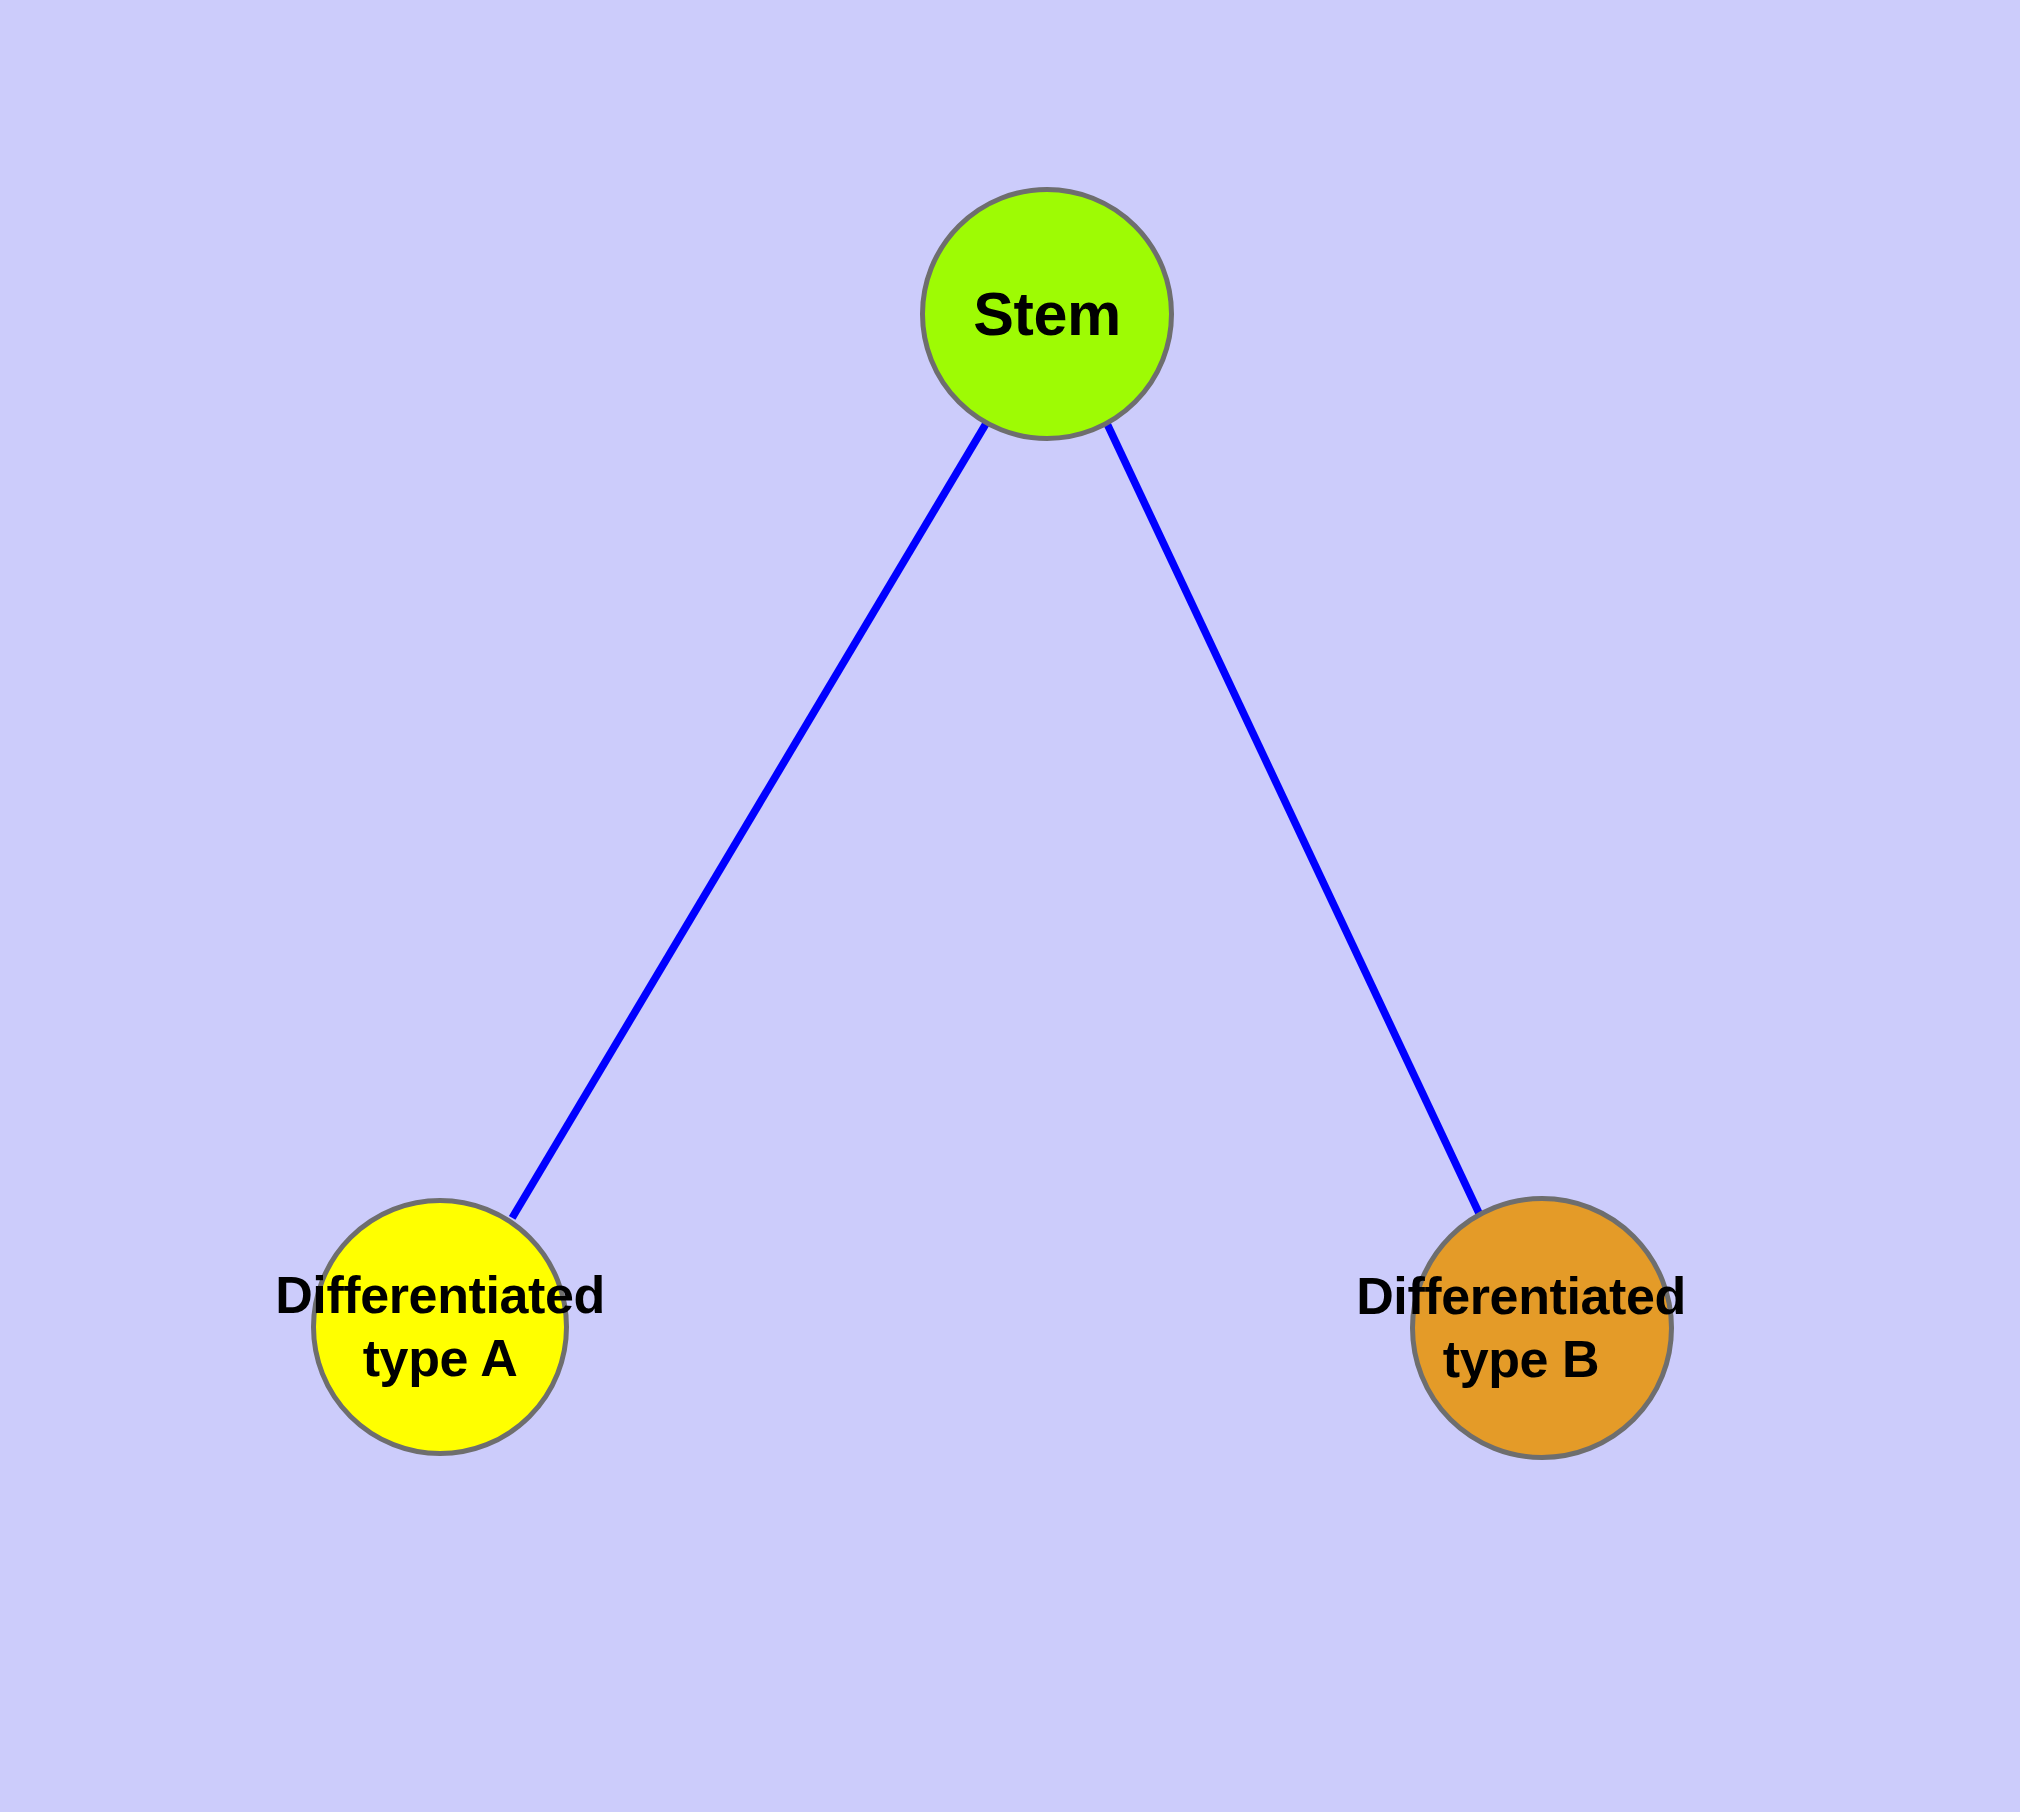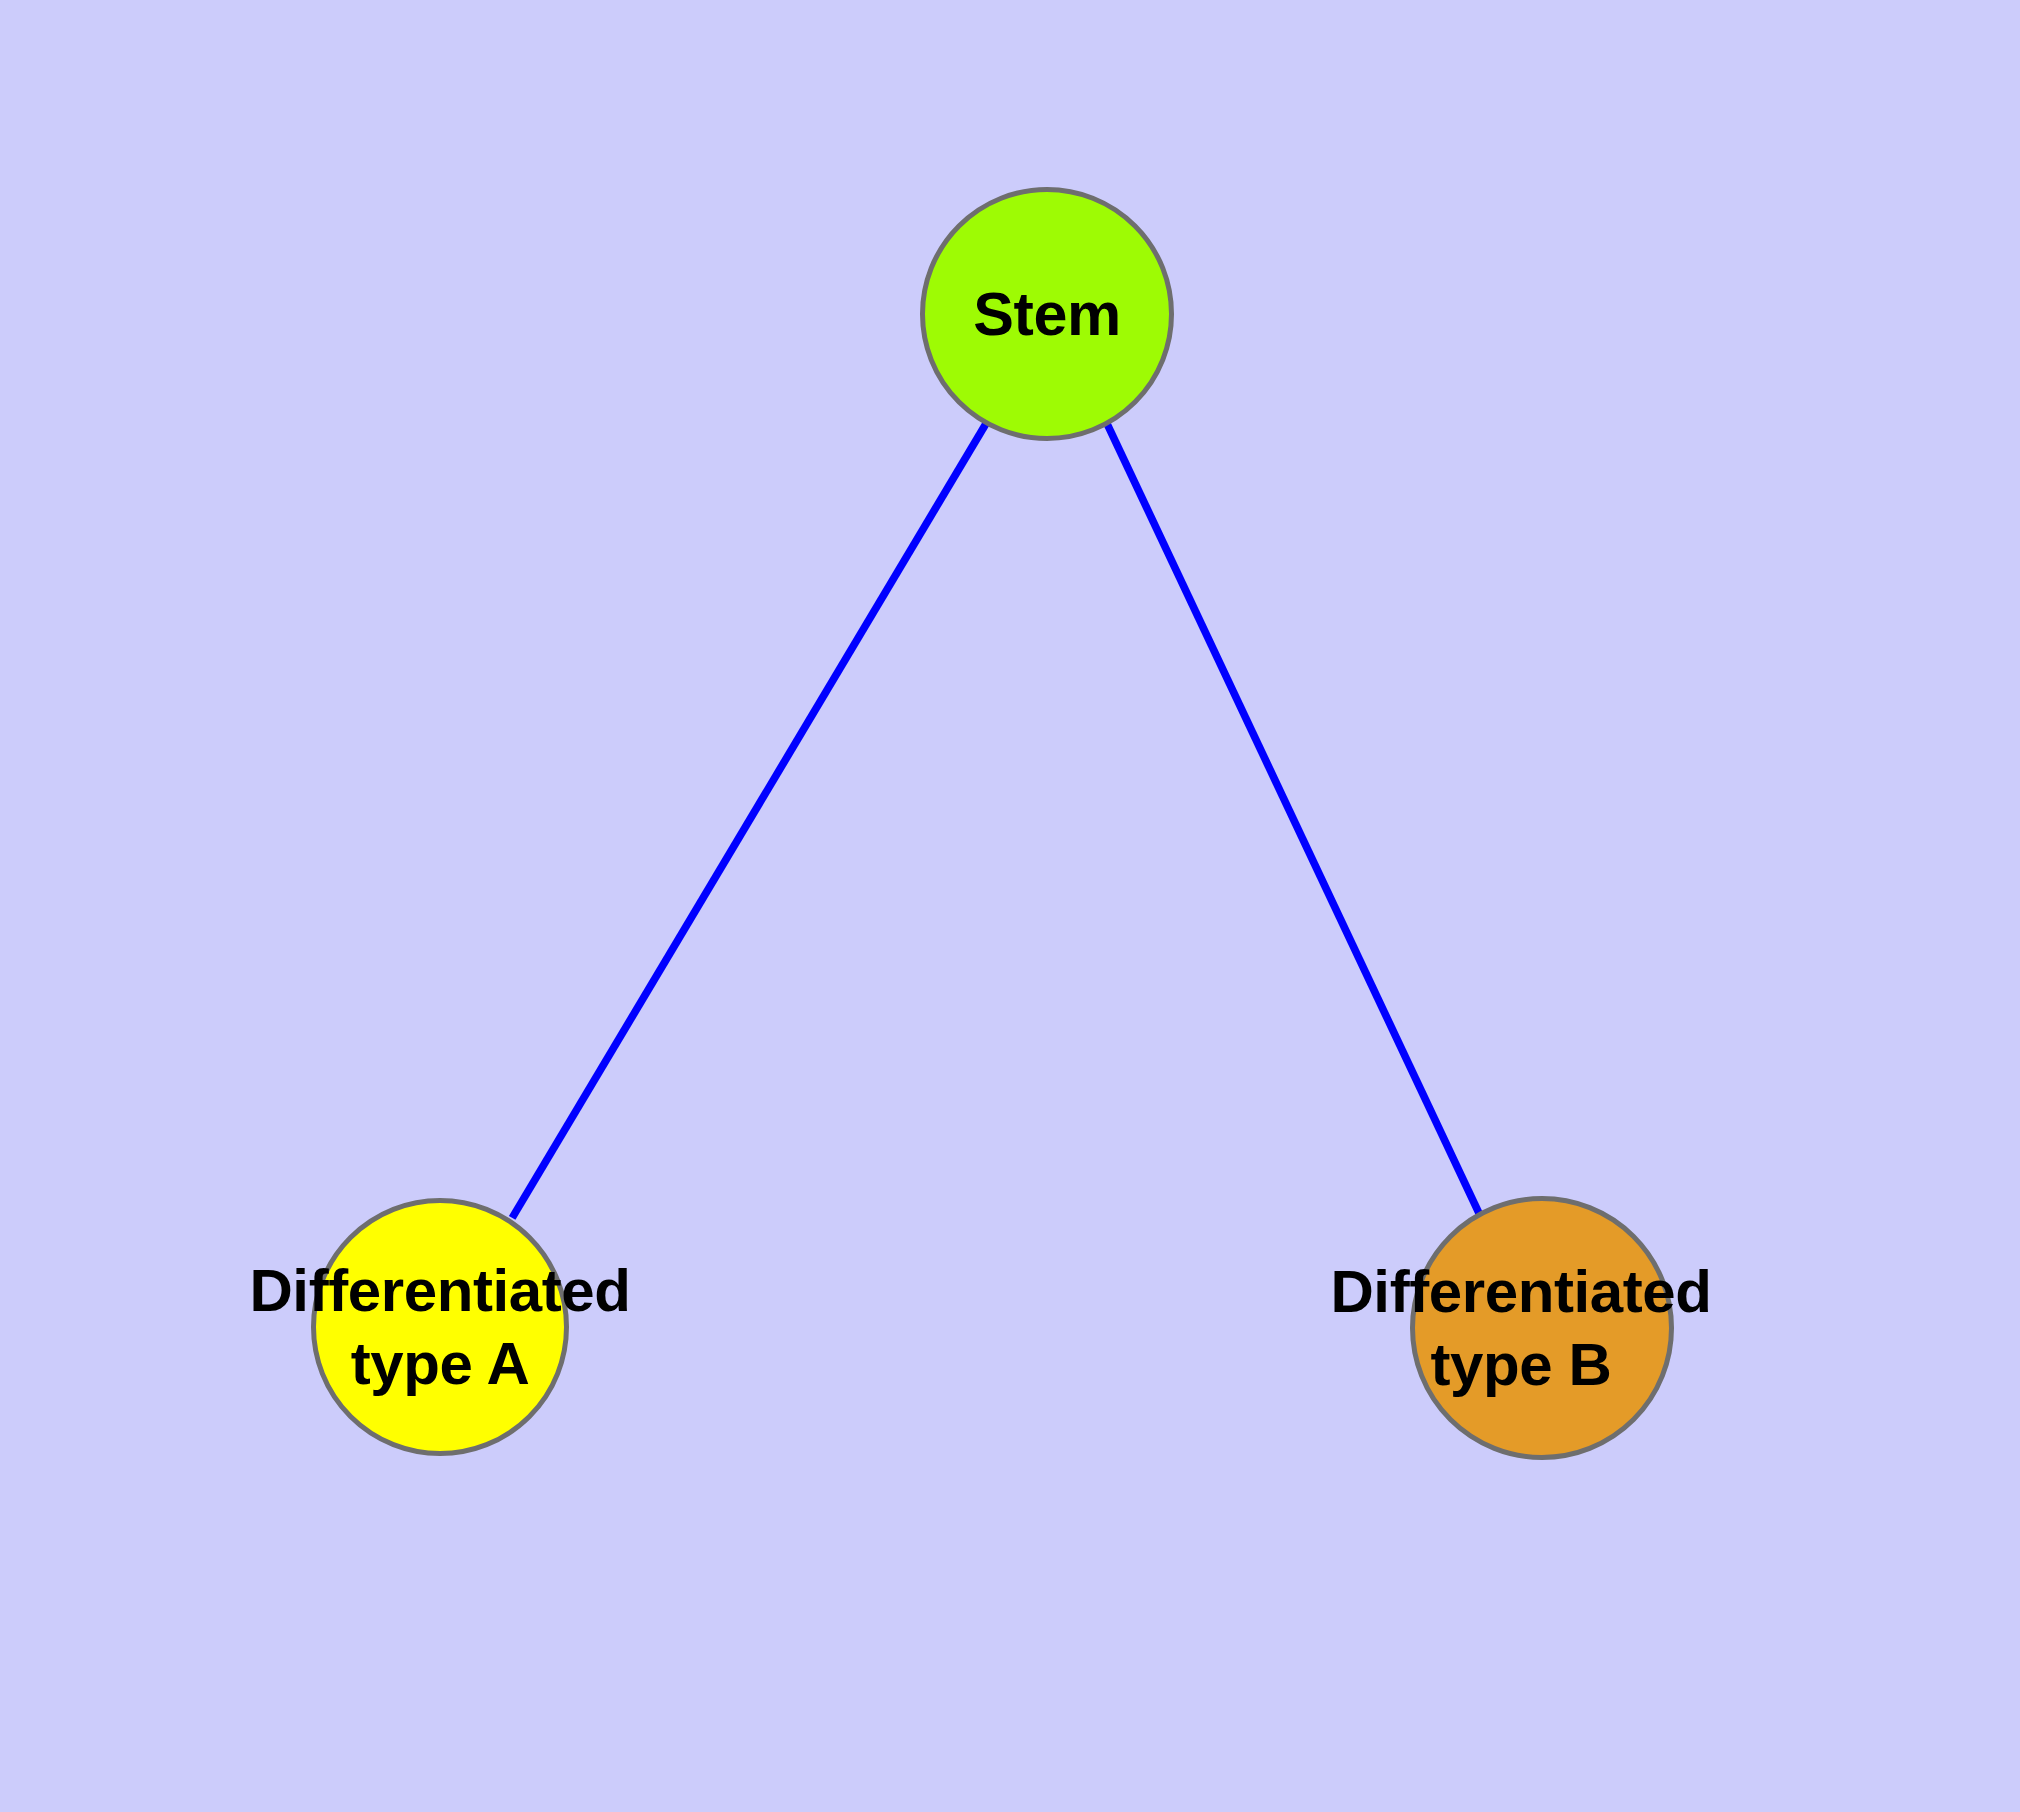--- a/index.html
+++ b/index.html
@@ -35,21 +35,21 @@
   .node-label {
     position: absolute;
     left: 50%;
     top: 50%;
     transform: translate(-50%, -50%);
     white-space: nowrap;
     text-align: center;
     color: #000000;
     font-family: "Liberation Sans", sans-serif;
     font-weight: bold;
-    font-size: 60px;
+    font-size: 52px;
     line-height: 1.22;
     letter-spacing: -0.4px;
     pointer-events: none;
   }
   
   #node-stem {
     left: 920px;
     top: 187px;
     width: 253px;
     height: 253px;

